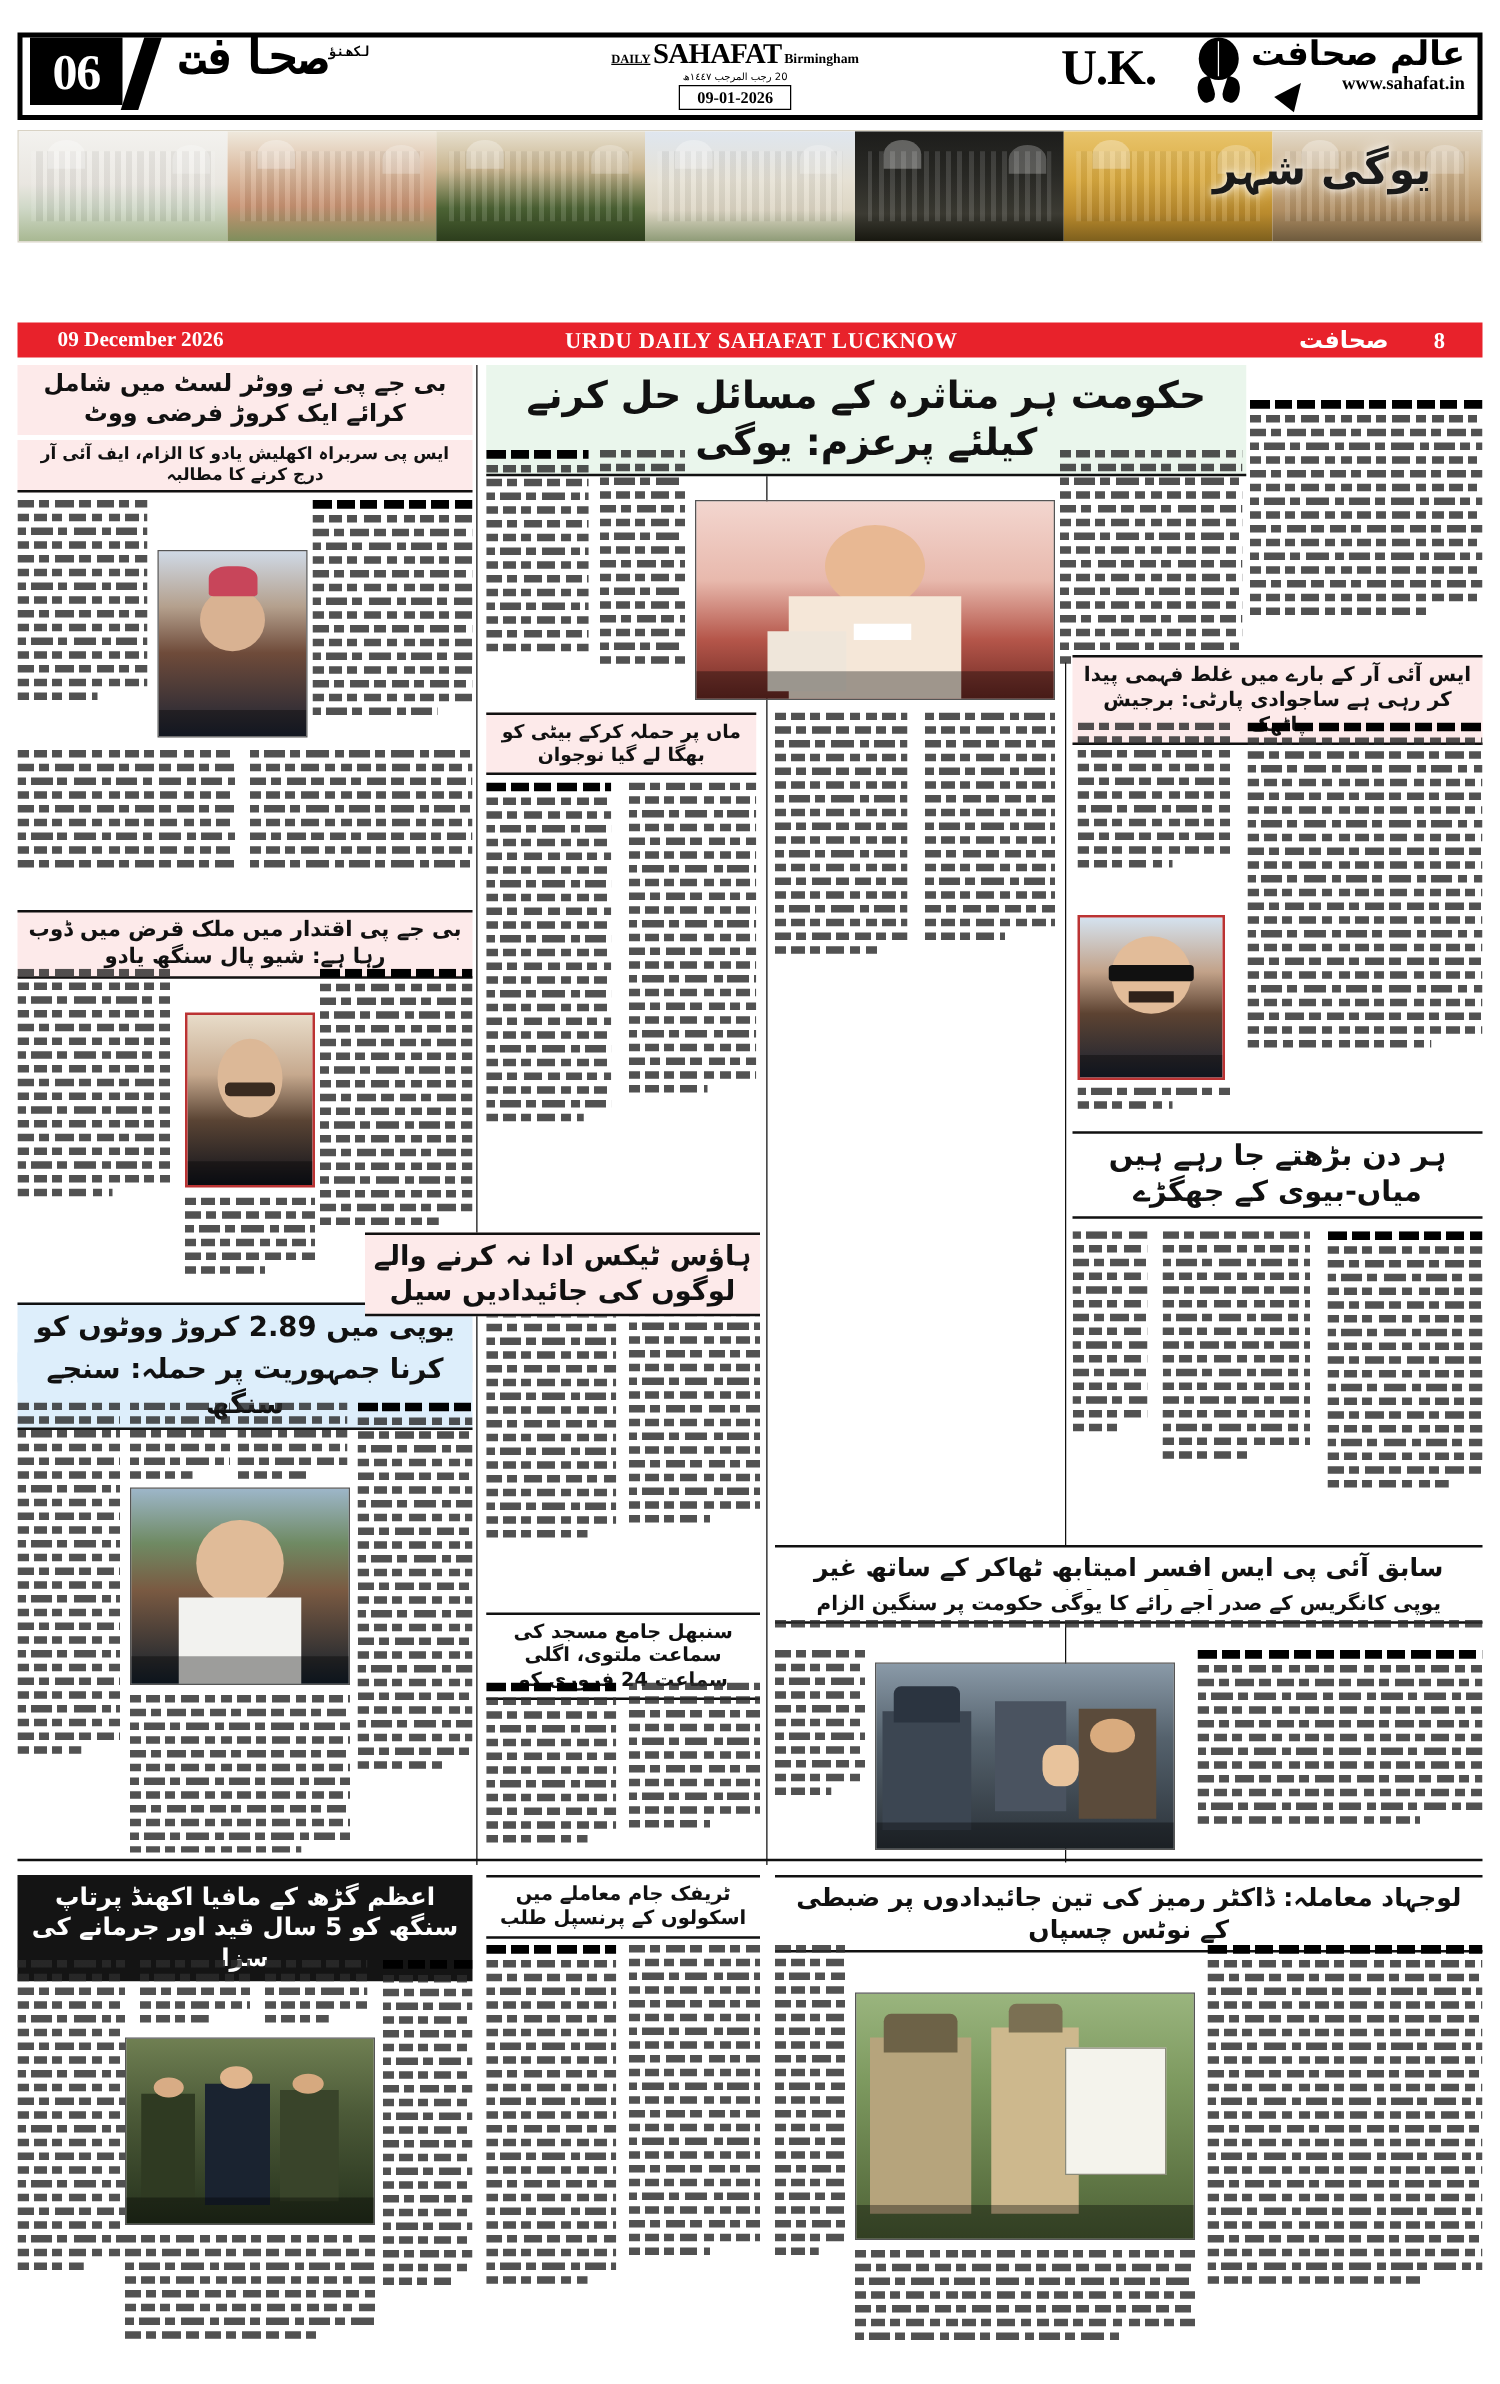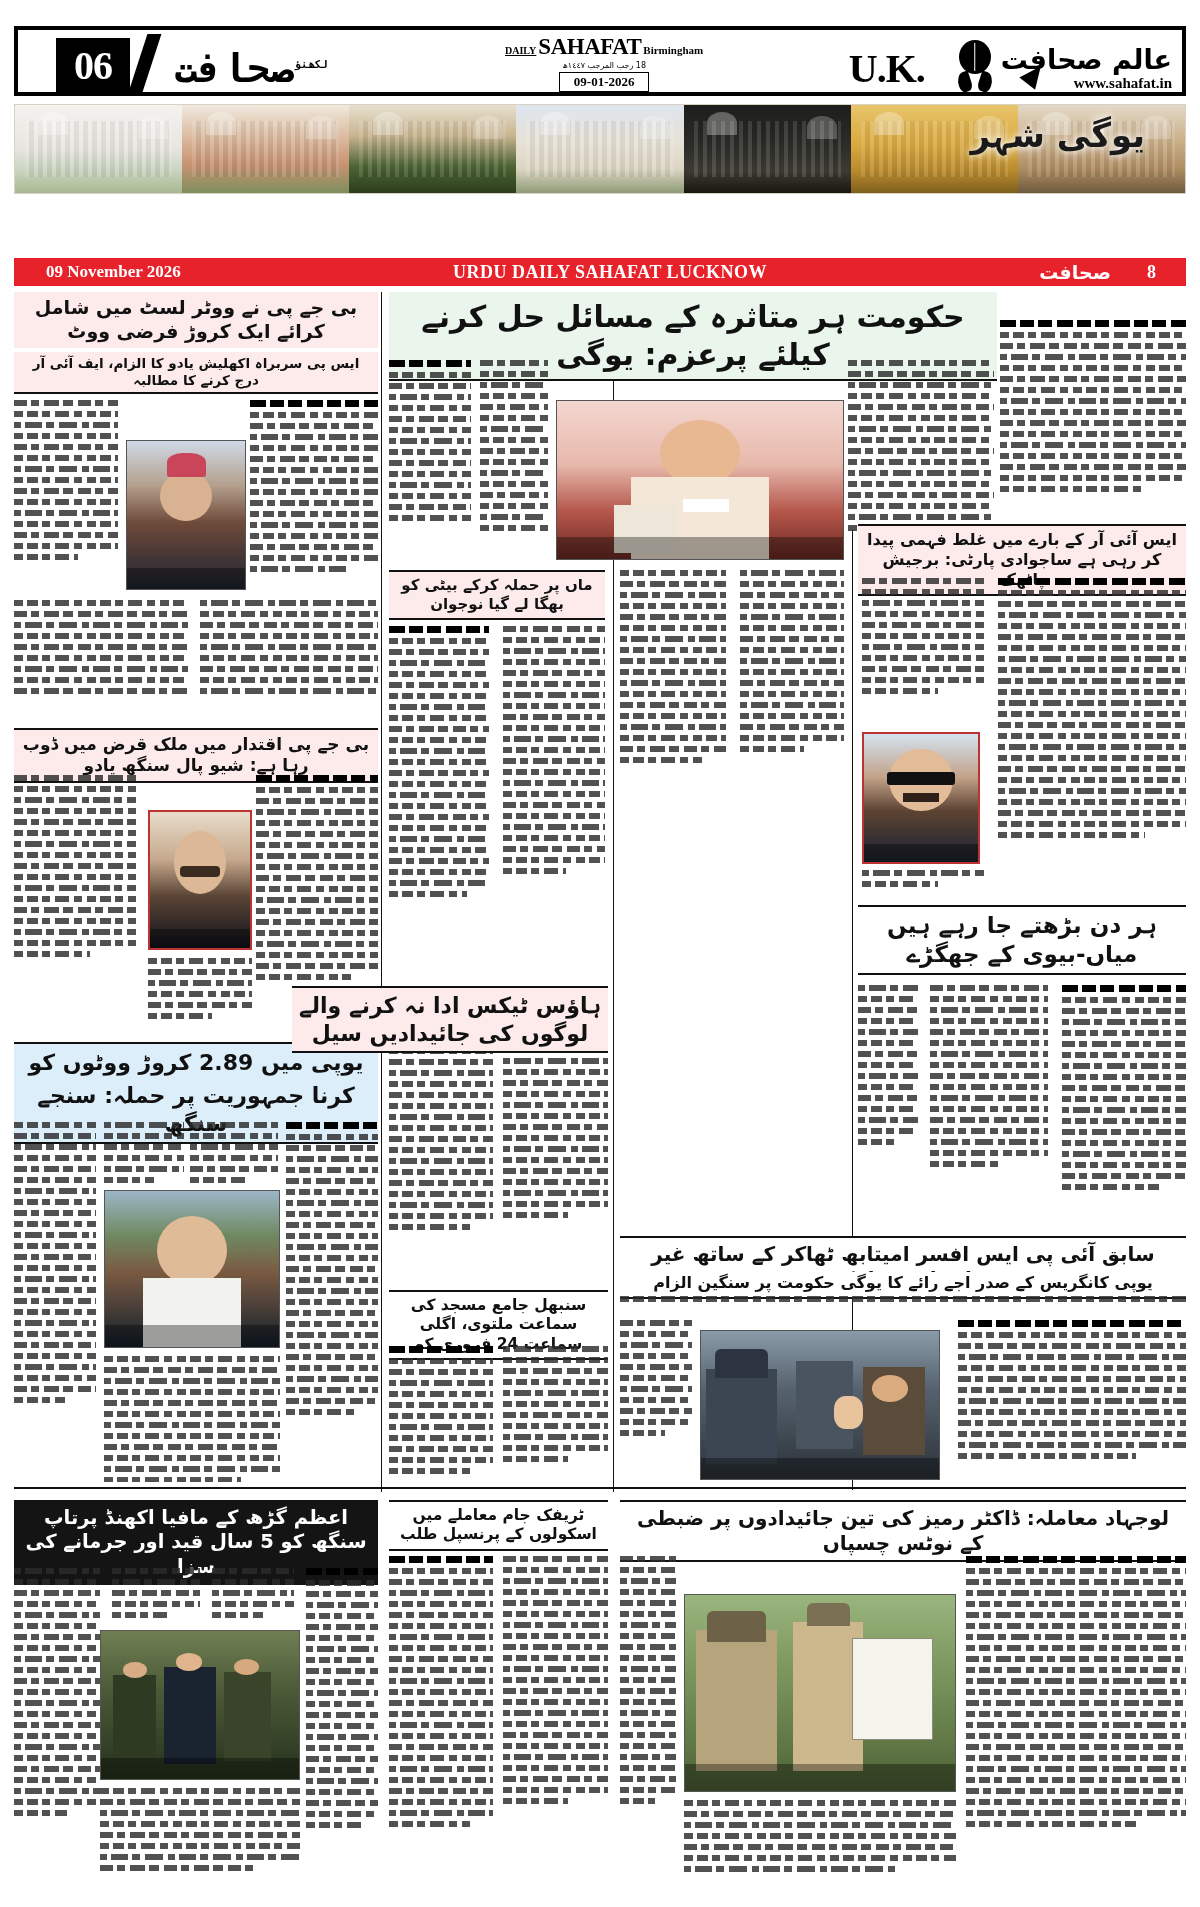--- a/index.html
+++ b/index.html
@@ -21,21 +21,21 @@
   .masthead {
     position: absolute; left: 14px; top: 26px;
     width: 1172px; height: 70px;
     background: #000;
     display: flex; align-items: stretch;
   }
   .mh-inner {
     position: absolute; left: 4px; top: 4px;
     width: 1164px; height: 62px;
     background: #fff;
-    display: flex; align-items: flex-end; padding-left: 32px;
+    display: flex; align-items: flex-start;
   }
   .mh-pageno {
     width: 74px; height: 54px; margin-left: 6px;
     background: #000; color: #fff;
     display: flex; align-items: center; justify-content: center;
     font-size: 40px; font-weight: bold;
     font-family: "Liberation Serif", serif;
     letter-spacing: -1px;
   }
   .mh-slash {
@@ -249,21 +249,21 @@
       <div class="mh-urdu-logo">
         <span class="mh-urdu-sup">لکھنؤ</span><span>صحافت</span>
       </div>
 
       <div class="mh-center">
         <div class="mh-daily-row">
           <span class="mh-daily">DAILY</span>
           <span class="mh-sahafat">SAHAFAT</span>
           <span class="mh-bham">Birmingham</span>
         </div>
-        <div class="mh-hijri">18 رجب المرجب ١٤٤٧ھ</div>
+        <div class="mh-hijri">20 رجب المرجب ١٤٤٧ھ</div>
         <div class="mh-date">09-01-2026</div>
       </div>
 
       <div class="mh-uk">U.K.</div>
 
       <div class="mh-globe">
         <span class="g-ball"></span>
           <span class="g-leafL"></span>
           <span class="g-leafR"></span>
       </div>
@@ -281,21 +281,21 @@
     <div class="pano-cell p2"></div>
     <div class="pano-cell p3"></div>
     <div class="pano-cell p4"></div>
     <div class="pano-cell p5"></div>
     <div class="pano-cell p6"></div>
     <div class="pano-cell p7"></div>
     <div class="pano-title">یوگی شہر</div>
   </div>
 
   <div class="datebar">
-    <div class="db-date">09 November 2026</div>
+    <div class="db-date">09 December 2026</div>
     <div class="db-center">URDU  DAILY  SAHAFAT  LUCKNOW</div>
     <div class="db-urdu">صحافت</div>
     <div class="db-pg">8</div>
   </div>
 
   <div class="vline" style="left:381px; top:292px; height:1200px;"></div>
   <div class="vline" style="left:613px; top:292px; height:1200px;"></div>
   <div class="vline" style="left:852px; top:530px; height:960px;"></div>
   <div class="hline2" style="left:14px; top:1487px; width:1172px;"></div>
 

